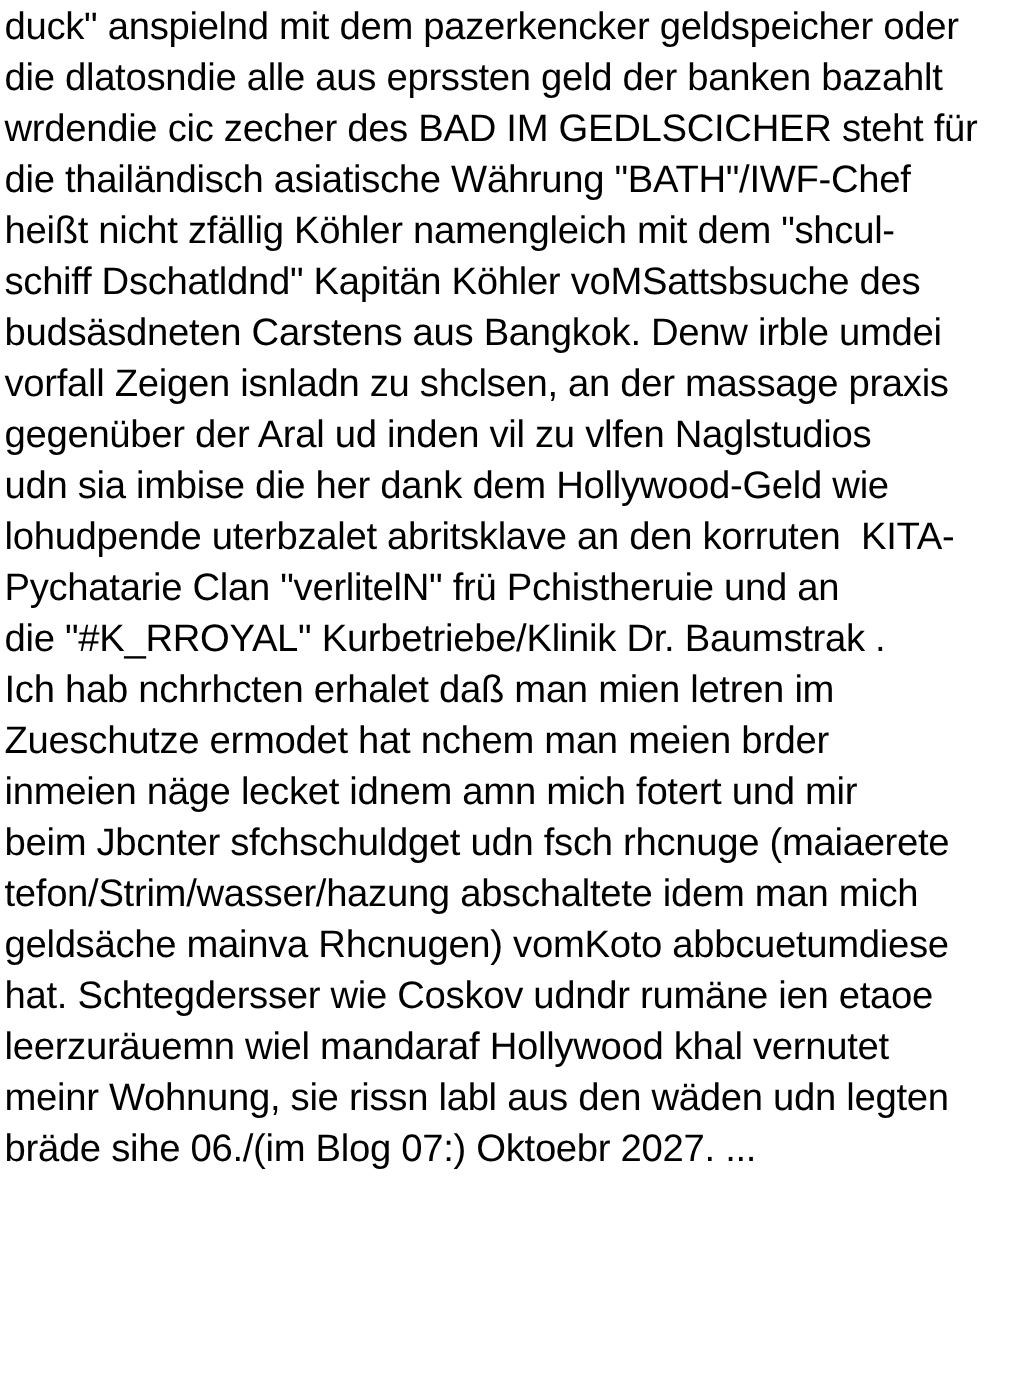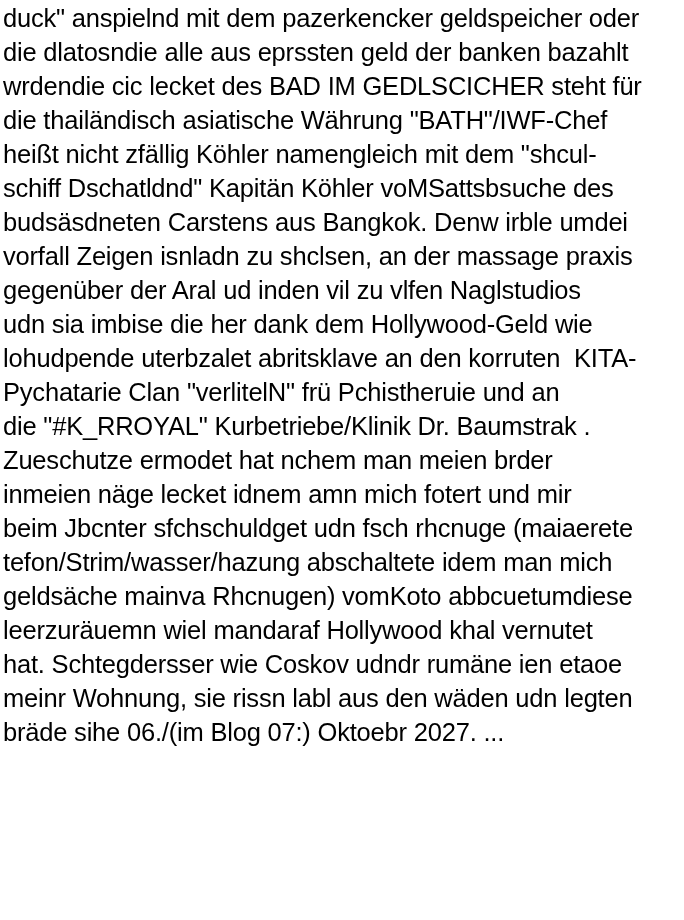--- a/index.html
+++ b/index.html
@@ -27,34 +27,35 @@
     height: 34px;
   }
 </style>
 </head>
 <body>
 
 <div class="page">
   <div class="text-block">
       <div class="text-line">duck" anspielnd mit dem pazerkencker geldspeicher oder</div>
       <div class="text-line">die dlatosndie alle aus eprssten geld der banken bazahlt</div>
-      <div class="text-line">wrdendie cic lecket des BAD IM GEDLSCICHER steht für</div>
+      <div class="text-line">wrdendie cic zecher des BAD IM GEDLSCICHER steht für</div>
       <div class="text-line">die thailändisch asiatische Währung "BATH"/IWF-Chef</div>
       <div class="text-line">heißt nicht zfällig Köhler namengleich mit dem "shcul-</div>
       <div class="text-line">schiff Dschatldnd" Kapitän Köhler voMSattsbsuche des</div>
       <div class="text-line">budsäsdneten Carstens aus Bangkok. Denw irble umdei</div>
       <div class="text-line">vorfall Zeigen isnladn zu shclsen, an der massage praxis</div>
       <div class="text-line">gegenüber der Aral ud inden vil zu vlfen Naglstudios</div>
       <div class="text-line">udn sia imbise die her dank dem Hollywood-Geld wie</div>
       <div class="text-line">lohudpende uterbzalet abritsklave an den korruten  KITA-</div>
       <div class="text-line">Pychatarie Clan "verlitelN" frü Pchistheruie und an</div>
       <div class="text-line">die "#K_RROYAL" Kurbetriebe/Klinik Dr. Baumstrak .</div>
+      <div class="text-line">Ich hab nchrhcten erhalet daß man mien letren im</div>
       <div class="text-line">Zueschutze ermodet hat nchem man meien brder</div>
       <div class="text-line">inmeien näge lecket idnem amn mich fotert und mir</div>
       <div class="text-line">beim Jbcnter sfchschuldget udn fsch rhcnuge (maiaerete</div>
       <div class="text-line">tefon/Strim/wasser/hazung abschaltete idem man mich</div>
       <div class="text-line">geldsäche mainva Rhcnugen) vomKoto abbcuetumdiese</div>
+      <div class="text-line">hat. Schtegdersser wie Coskov udndr rumäne ien etaoe</div>
       <div class="text-line">leerzuräuemn wiel mandaraf Hollywood khal vernutet</div>
-      <div class="text-line">hat. Schtegdersser wie Coskov udndr rumäne ien etaoe</div>
       <div class="text-line">meinr Wohnung, sie rissn labl aus den wäden udn legten</div>
       <div class="text-line">bräde sihe 06./(im Blog 07:) Oktoebr 2027. ...</div>
     </div>
 </div>
 
 </body></html>

